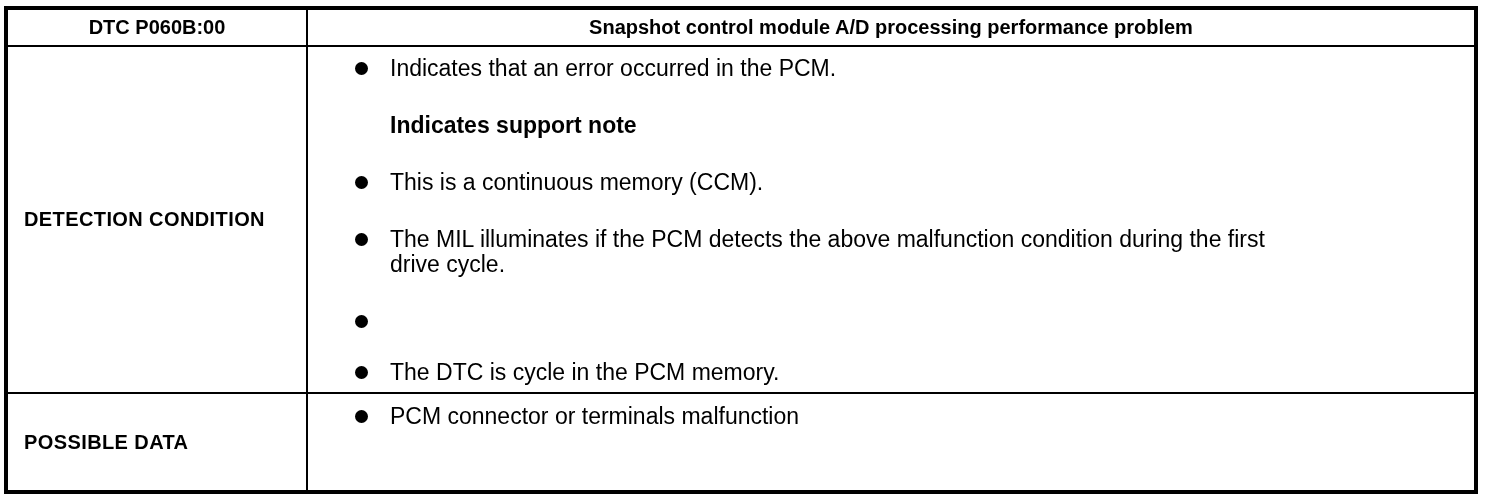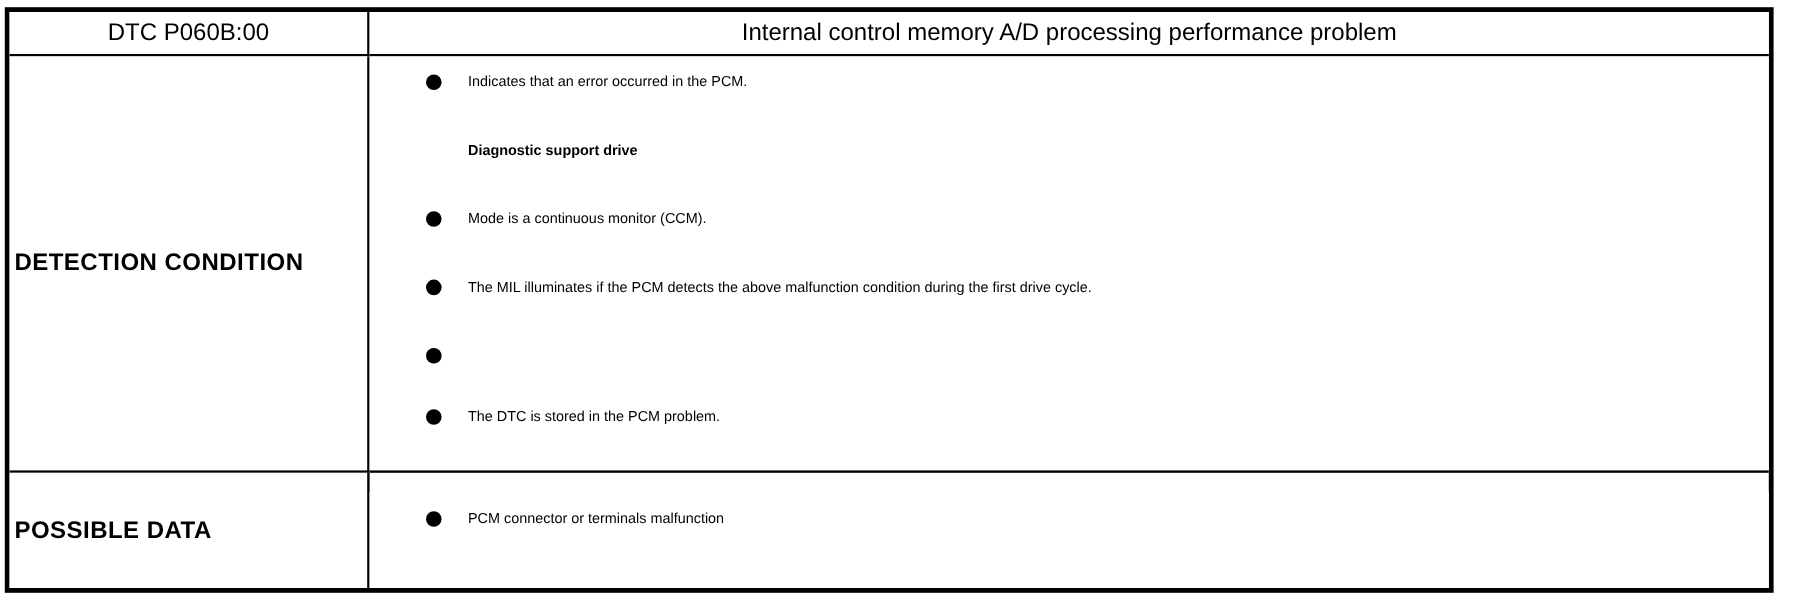--- a/index.html
+++ b/index.html
@@ -20,41 +20,41 @@
     background: #fff;
   }
   .cell { background: #fff; }
   .b-right  { border-right: 2px solid #000; }
   .b-bottom { border-bottom: 2px solid #000; }
 
   .header-cell {
     display: flex;
     align-items: center;
     justify-content: center;
-    font-weight: normal;
+    font-weight: bold;
     font-size: 20px;
     white-space: nowrap;
   }
 
   .label-cell {
     display: flex;
     align-items: center;
-    padding-left: 4px;
+    padding-left: 16px;
     font-weight: bold;
     font-size: 20px;
     letter-spacing: 0.4px;
     white-space: nowrap;
   }
 
   .content-cell {
     padding: 9px 10px 6px 47px;
-    font-size: 12px;
+    font-size: 23px;
     line-height: 25px;
   }
-  .content-cell.cause { padding-top: 10px; margin-top: 16px; }
+  .content-cell.cause { padding-top: 10px; }
 
   .li {
     display: flex;
     align-items: flex-start;
     margin-bottom: 32px;
   }
   .content-cell .li:last-child { margin-bottom: 0; }
   .cause .li { margin-bottom: 27px; }
 
   .bullet {
@@ -75,52 +75,52 @@
 </style>
 </head>
 <body>
 
 <div class="dtc-table">
 
   <div class="cell header-cell b-right b-bottom">
     <span>DTC P060B:00</span>
   </div>
   <div class="cell header-cell b-bottom">
-    <span>Internal control memory A/D processing performance problem</span>
+    <span>Snapshot control module A/D processing performance problem</span>
   </div>
 
   <div class="cell label-cell b-right b-bottom">
     <span>DETECTION CONDITION</span>
   </div>
   <div class="cell content-cell b-bottom">
 
     <div class="li">
       <span class="bullet"></span>
       <span class="li-text">Indicates that an error occurred in the PCM.</span>
     </div>
 
-    <div class="subheading">Diagnostic support drive</div>
+    <div class="subheading">Indicates support note</div>
 
     <div class="li">
       <span class="bullet"></span>
-      <span class="li-text">Mode is a continuous monitor (CCM).</span>
+      <span class="li-text">This is a continuous memory (CCM).</span>
     </div>
 
     <div class="li">
       <span class="bullet"></span>
       <span class="li-text">The MIL illuminates if the PCM detects the above malfunction condition during the first drive cycle.</span>
     </div>
 
     <div class="li">
       <span class="bullet"></span>
     </div>
 
     <div class="li">
       <span class="bullet"></span>
-      <span class="li-text">The DTC is stored in the PCM problem.</span>
+      <span class="li-text">The DTC is cycle in the PCM memory.</span>
     </div>
 
   </div>
 
   <div class="cell label-cell b-right">
     <span>POSSIBLE DATA</span>
   </div>
   <div class="cell content-cell cause">
 
     <div class="li">

